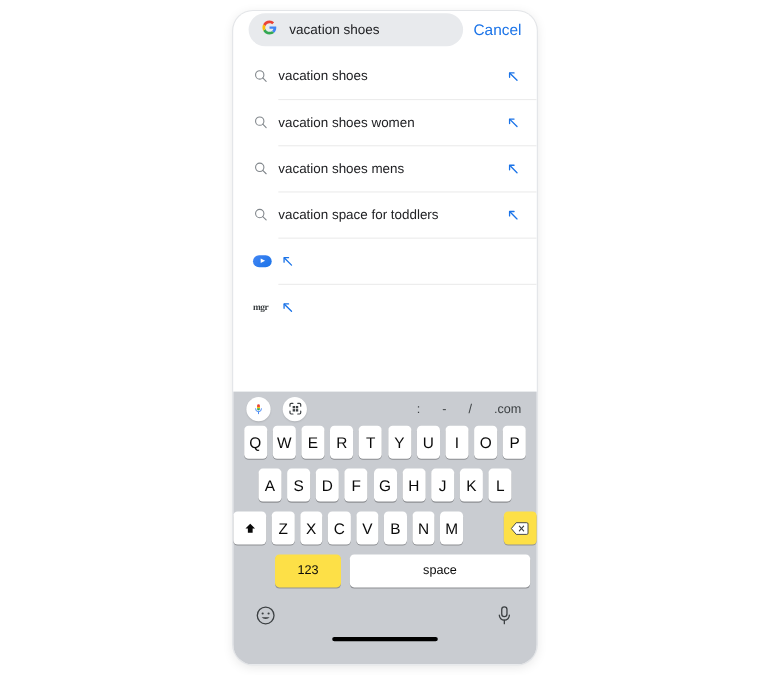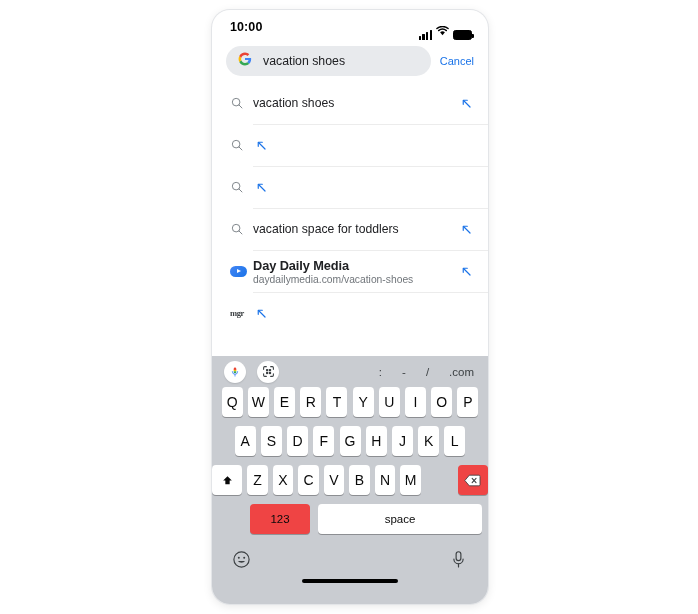--- a/index.html
+++ b/index.html
@@ -90,21 +90,21 @@
     padding: 0 12px;
     box-sizing: border-box;
   }
   #search-text {
     margin-left: 11px;
     font-size: 12.3px;
     color: #202124;
   }
   #cancel-btn {
     margin-left: 9px;
-    font-size: 11px;
+    font-size: 14px;
     color: #1a73e8;
     white-space: nowrap;
     cursor: pointer;
   }
 
   
   #suggestions {
     position: relative;
     margin-top: 4px;
     height: 308px;
@@ -244,21 +244,21 @@
     border-radius: 4px;
     display: flex;
     align-items: center;
     justify-content: center;
     font-size: 14px;
     color: #0a0a0a;
     box-shadow: 0 1px 0 rgba(0,0,0,0.30);
     cursor: pointer;
   }
   .key.dark {
-    background: #ef4444;
+    background: #fde047;
     box-shadow: 0 1px 0 rgba(0,0,0,0.28);
     margin-left: 32px;
   }
   .key.wide { width: 31px; }
   .key.space {
     width: 164px;
     font-size: 11.5px;
   }
   .key.num, .key.go {
     width: 60px;
@@ -290,39 +290,20 @@
     height: 4.5px;
     border-radius: 3px;
     background: #000;
   }
 </style>
 </head>
 <body>
 
 <div id="phone">
 
-  <div id="statusbar">
-    <div id="status-time">10:00</div>
-    <div id="status-icons">
-      <span class="sig-bars">
-          <i></i>
-          <i></i>
-          <i></i>
-          <i></i>
-        </span>
-      <span>
-        <svg width="13" height="10" viewBox="0 0 13 10">
-          <path d="M6.5 9.2 L4.1 6.3 a3.8 3.8 0 0 1 4.8 0 Z" fill="#000"></path>
-          <path d="M2.6 4.6 a6.2 6.2 0 0 1 7.8 0" stroke="#000" stroke-width="1.4" fill="none" stroke-linecap="round"></path>
-          <path d="M0.9 2.5 a8.8 8.8 0 0 1 11.2 0" stroke="#000" stroke-width="1.4" fill="none" stroke-linecap="round"></path>
-        </svg>
-      </span>
-      <span class="batt"></span>
-    </div>
-  </div>
 
   <div id="searchbar-row">
     <div id="search-pill">
       <span>
         <svg width="14" height="14" viewBox="0 0 48 48">
           <path fill="#4285F4" d="M45.1 24.5c0-1.6-.1-2.8-.4-4H24v7.3h12.1c-.2 2-1.6 5-4.5 7l6.9 5.3c4.1-3.8 6.6-9.4 6.6-15.6z"></path>
           <path fill="#34A853" d="M24 46c5.9 0 10.9-2 14.5-5.3l-6.9-5.3c-1.9 1.3-4.4 2.2-7.6 2.2-5.8 0-10.7-3.8-12.5-9.1l-7.1 5.5C8 41.2 15.4 46 24 46z"></path>
           <path fill="#FBBC05" d="M11.5 28.5c-.5-1.4-.7-2.9-.7-4.5s.3-3.1.7-4.5l-7.1-5.5C2.9 17 2 20.4 2 24s.9 7 2.4 10z"></path>
           <path fill="#EA4335" d="M24 10.6c4.1 0 6.9 1.8 8.5 3.3l6.2-6C34.9 4.5 29.9 2 24 2 15.4 2 8 6.8 4.4 14l7.1 5.5c1.8-5.3 6.7-8.9 12.5-8.9z"></path>
         </svg>
@@ -353,36 +334,42 @@
     </div>
 
     <div class="sug-row">
       <span class="sug-sep"></span>
       <span class="sug-icon">
         <svg width="14" height="14" viewBox="0 0 24 24">
             <circle cx="10.5" cy="10.5" r="6.5" stroke="#80868b" stroke-width="1.7" fill="none"></circle>
             <line x1="15.2" y1="15.2" x2="20.5" y2="20.5" stroke="#80868b" stroke-width="1.7" stroke-linecap="round"></line>
           </svg>
       </span>
+      <span class="sug-body">
+        <div class="sug-title">vacation shoes women</div>
+      </span>
       <span class="sug-arrow">
         <svg width="13" height="13" viewBox="0 0 24 24">
             <path d="M18.5 18.5 L6.5 6.5" stroke="#1a73e8" stroke-width="2.2" stroke-linecap="round"></path>
             <path d="M6 13.5 L6 6 L13.5 6" stroke="#1a73e8" stroke-width="2.2" fill="none" stroke-linecap="round" stroke-linejoin="round"></path>
           </svg>
       </span>
     </div>
 
     <div class="sug-row">
       <span class="sug-sep"></span>
       <span class="sug-icon">
         <svg width="14" height="14" viewBox="0 0 24 24">
             <circle cx="10.5" cy="10.5" r="6.5" stroke="#80868b" stroke-width="1.7" fill="none"></circle>
             <line x1="15.2" y1="15.2" x2="20.5" y2="20.5" stroke="#80868b" stroke-width="1.7" stroke-linecap="round"></line>
           </svg>
       </span>
+      <span class="sug-body">
+        <div class="sug-title">vacation shoes mens</div>
+      </span>
       <span class="sug-arrow">
         <svg width="13" height="13" viewBox="0 0 24 24">
             <path d="M18.5 18.5 L6.5 6.5" stroke="#1a73e8" stroke-width="2.2" stroke-linecap="round"></path>
             <path d="M6 13.5 L6 6 L13.5 6" stroke="#1a73e8" stroke-width="2.2" fill="none" stroke-linecap="round" stroke-linejoin="round"></path>
           </svg>
       </span>
     </div>
 
 
     <div class="sug-row">
@@ -401,24 +388,20 @@
             <path d="M18.5 18.5 L6.5 6.5" stroke="#1a73e8" stroke-width="2.2" stroke-linecap="round"></path>
             <path d="M6 13.5 L6 6 L13.5 6" stroke="#1a73e8" stroke-width="2.2" fill="none" stroke-linecap="round" stroke-linejoin="round"></path>
           </svg>
       </span>
     </div>
 
     <div class="sug-row tall">
       <span class="sug-sep"></span>
       <span class="sug-icon">
         <span class="fav-play"></span>
-      </span>
-      <span class="sug-body">
-        <div class="sug-title strong">Day Daily Media</div>
-        <div class="sug-sub">daydailymedia.com/vacation-shoes</div>
       </span>
       <span class="sug-arrow">
         <svg width="13" height="13" viewBox="0 0 24 24">
             <path d="M18.5 18.5 L6.5 6.5" stroke="#1a73e8" stroke-width="2.2" stroke-linecap="round"></path>
             <path d="M6 13.5 L6 6 L13.5 6" stroke="#1a73e8" stroke-width="2.2" fill="none" stroke-linecap="round" stroke-linejoin="round"></path>
           </svg>
       </span>
     </div>
 
     <div class="sug-row tall">

